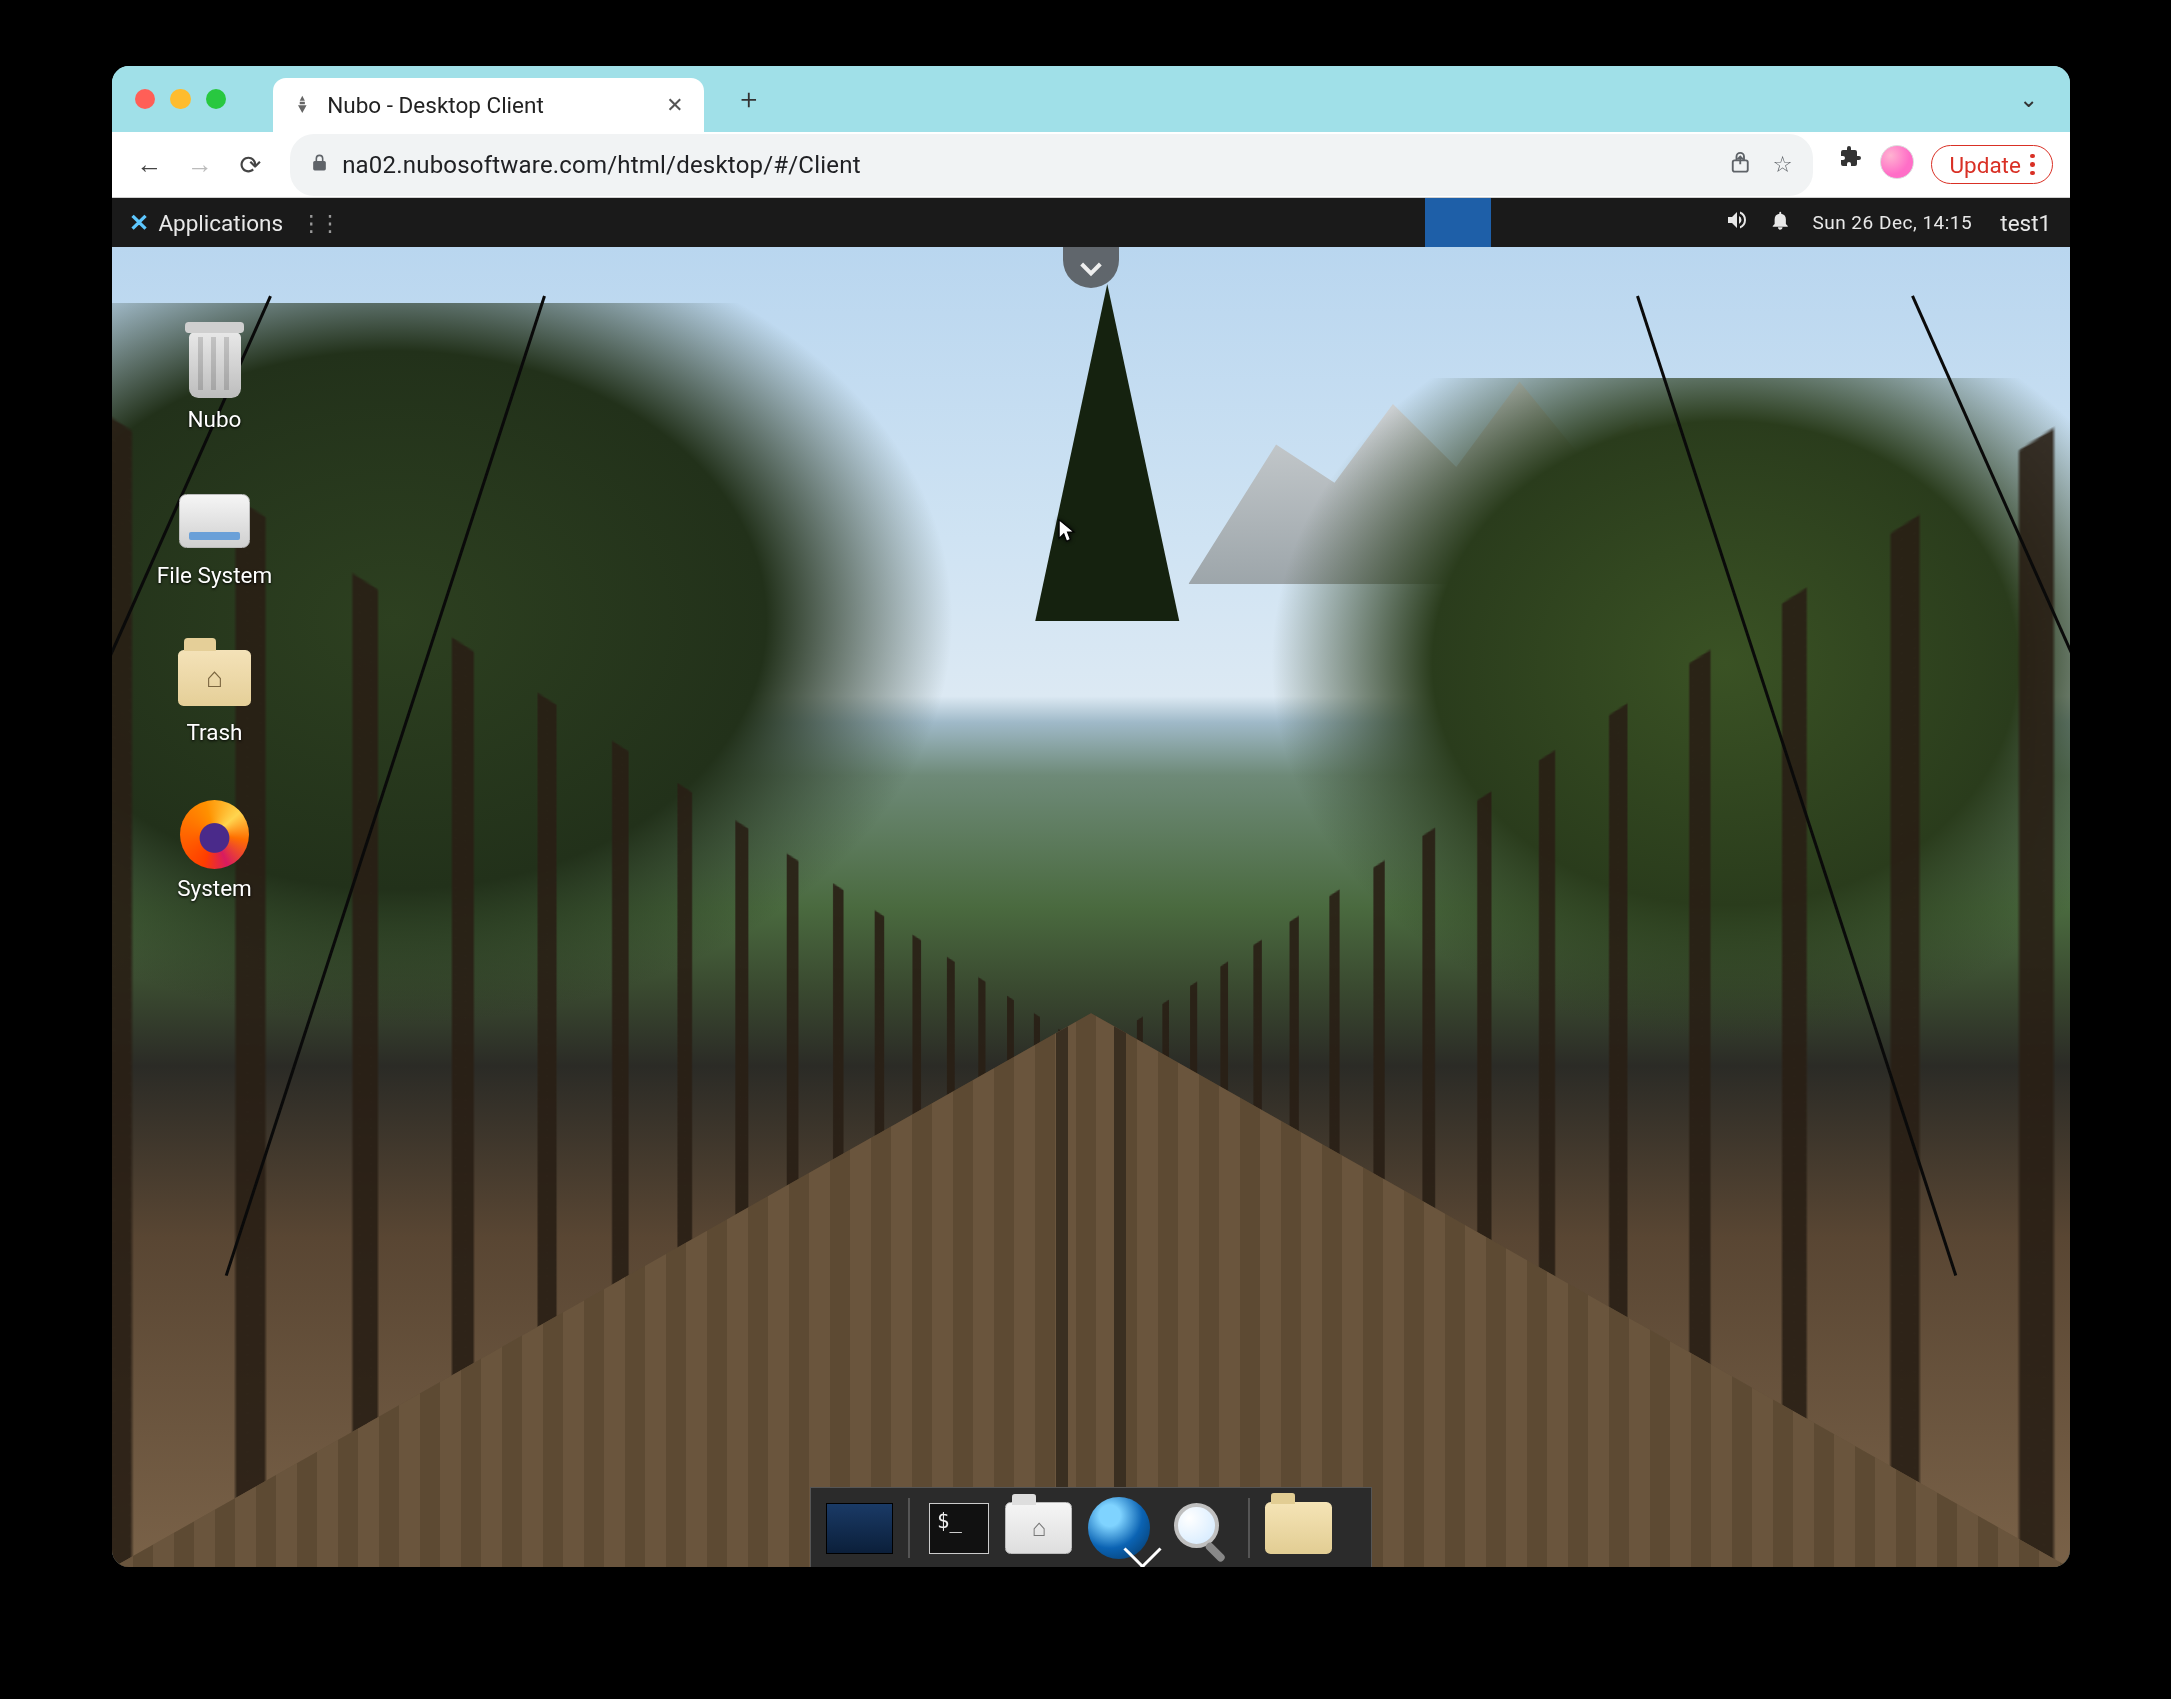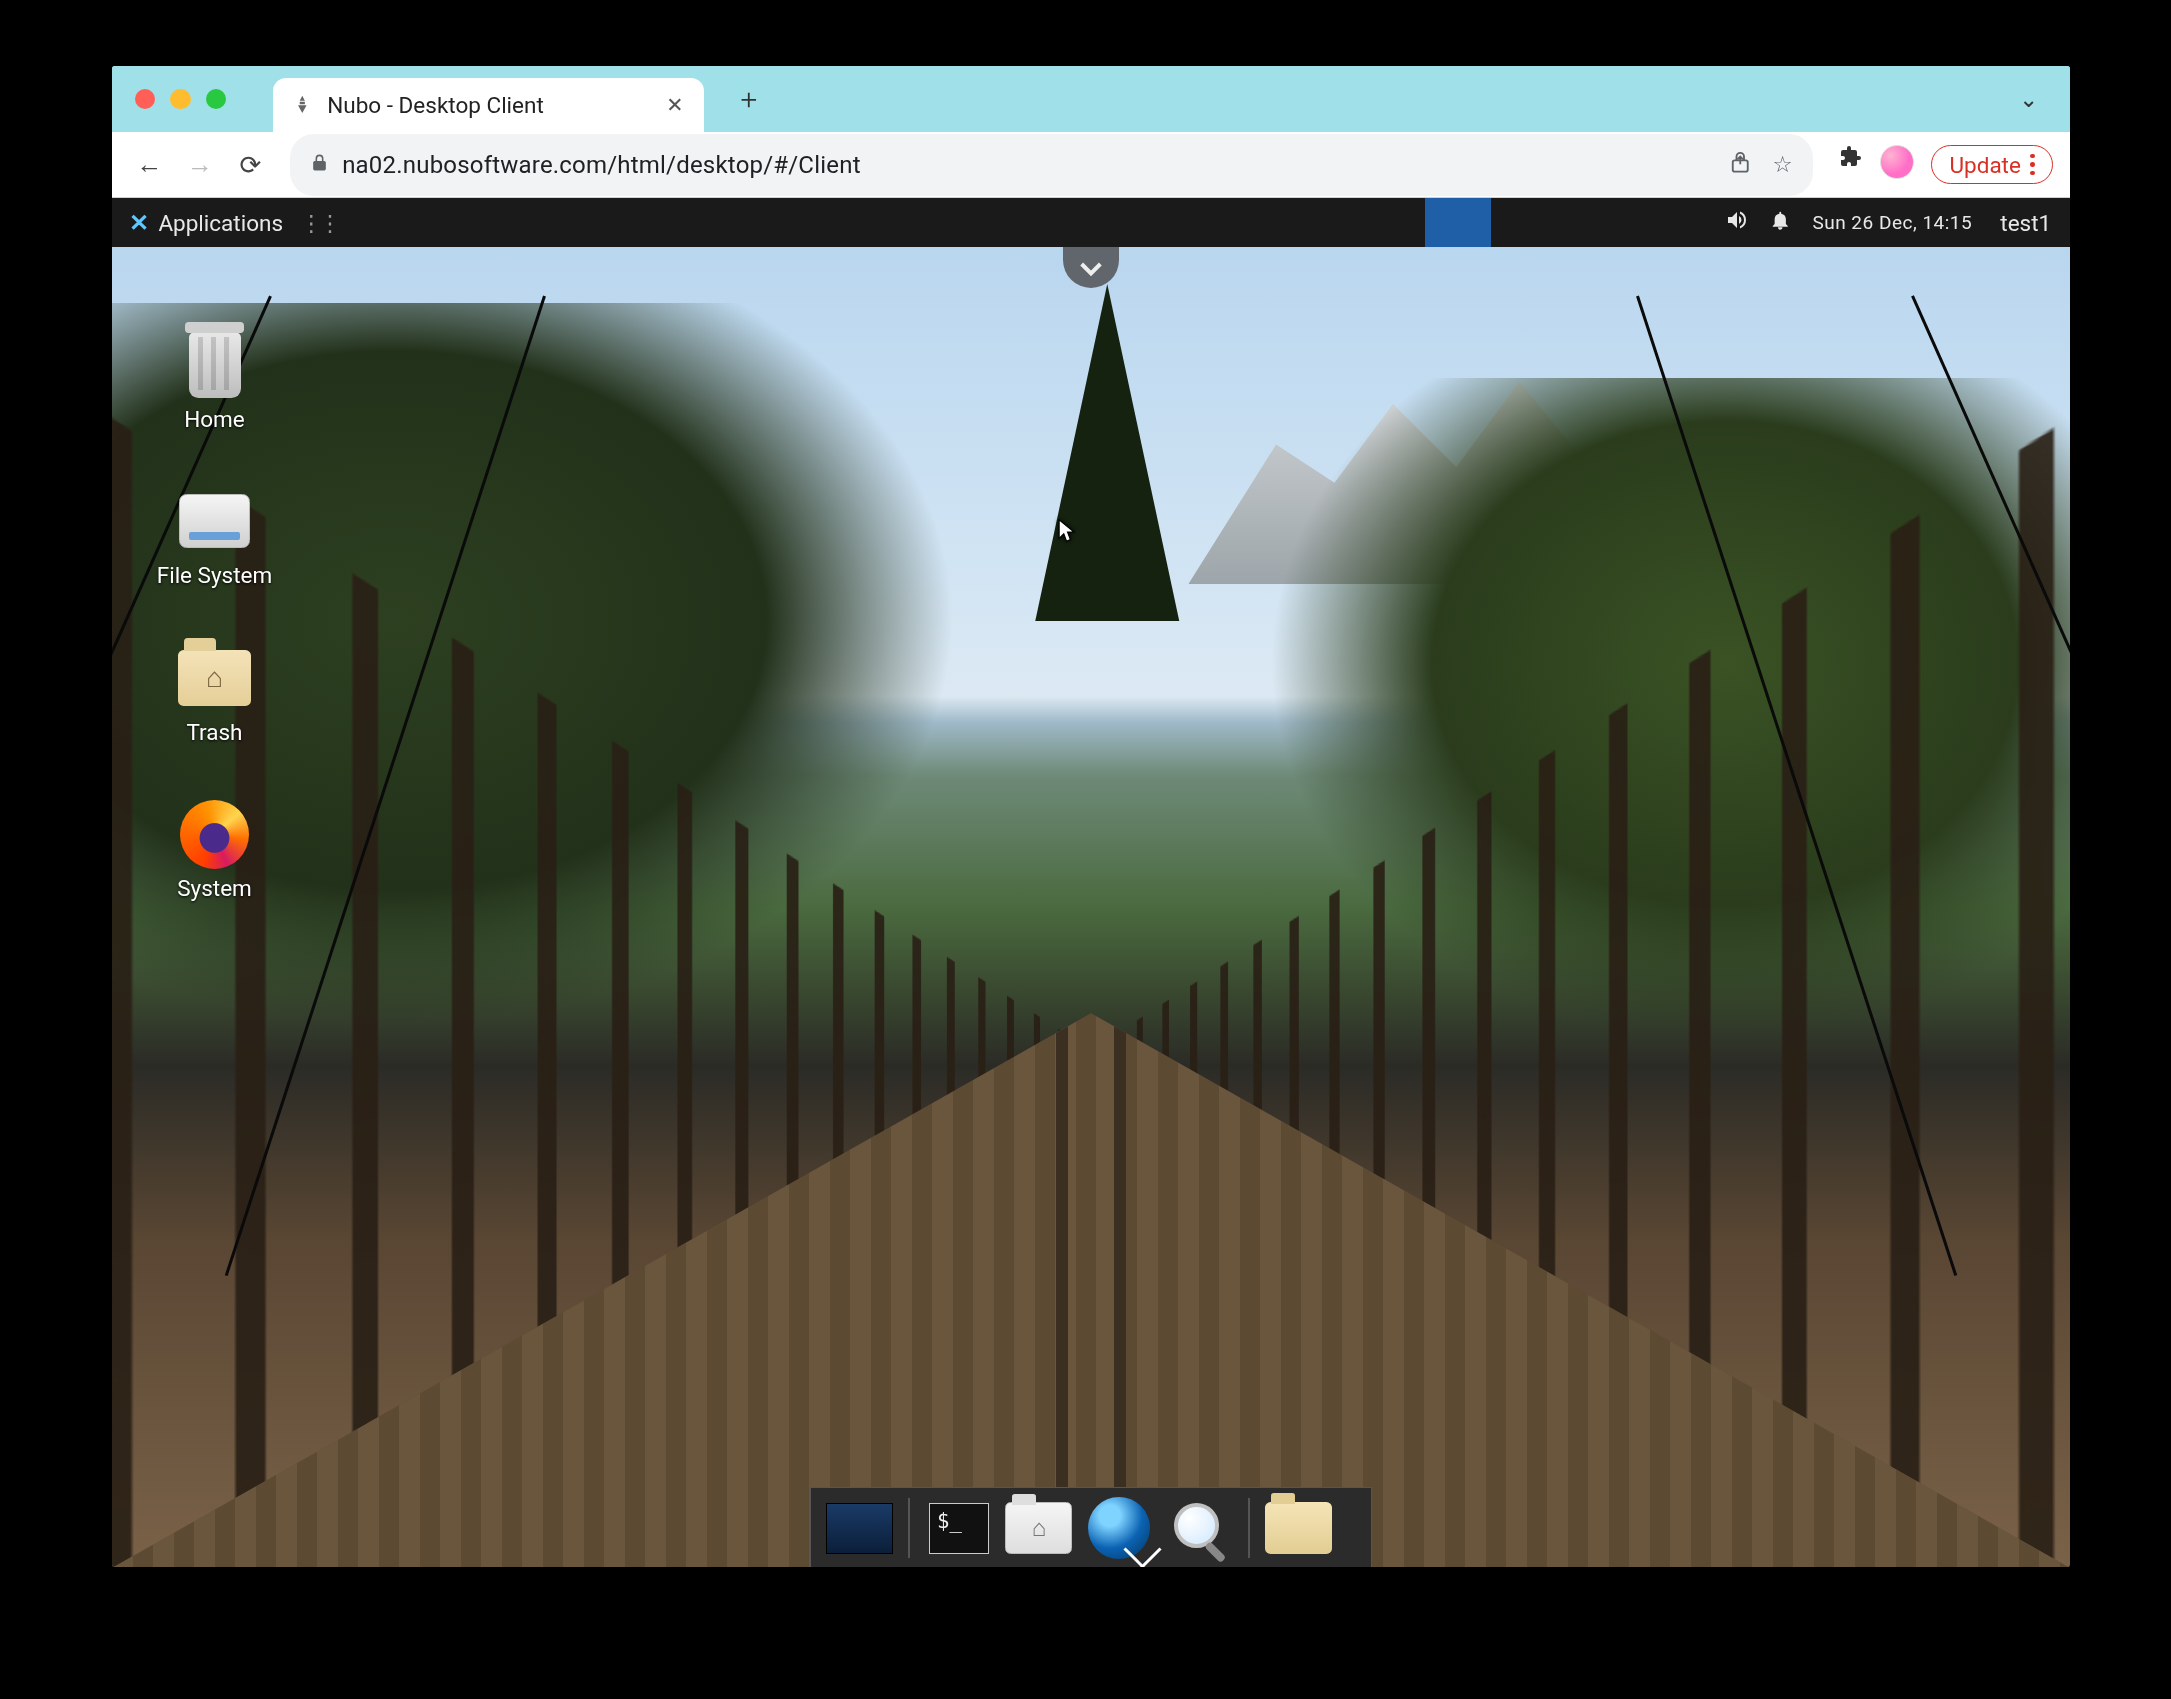--- a/index.html
+++ b/index.html
@@ -3,21 +3,21 @@
 <meta charset="utf-8">
 <style>
   * { box-sizing: border-box; margin: 0; padding: 0; font-family: -apple-system, BlinkMacSystemFont, "Segoe UI", Roboto, sans-serif; }
   body { background: #000; width: 2172px; height: 1700px; position: relative; overflow: hidden; }
 
   .browser-window {
     position: absolute;
     left: 112px; top: 66px;
     width: 1958px; height: 1501px;
     background: #a0e0e8;
-    border-radius: 3px;
+    border-radius: 17px;
     overflow: hidden;
     box-shadow: 0 19px 56px rgba(0,0,0,0.5);
   }
 
   
   .chrome-tabbar {
     height: 66px;
     background: #a0e0e8;
     display: flex; align-items: center;
     padding-left: 22.5px;
@@ -315,21 +315,21 @@
       <div class="cable l2"></div>
       <div class="cable r1"></div>
       <div class="cable r2"></div>
       <div class="bridge-deck"></div>
 
       <div class="desk-icons">
         <div class="dicon">
           <div class="glyph">
               <div class="trash-can"></div>
             </div>
-          <div class="lbl">Home</div>
+          <div class="lbl">Nubo</div>
         </div>
         <div class="dicon">
           <div class="glyph">
               <div class="drive"></div>
             </div>
           <div class="lbl">File System</div>
         </div>
         <div class="dicon">
           <div class="glyph">
               <div class="folder-home">

